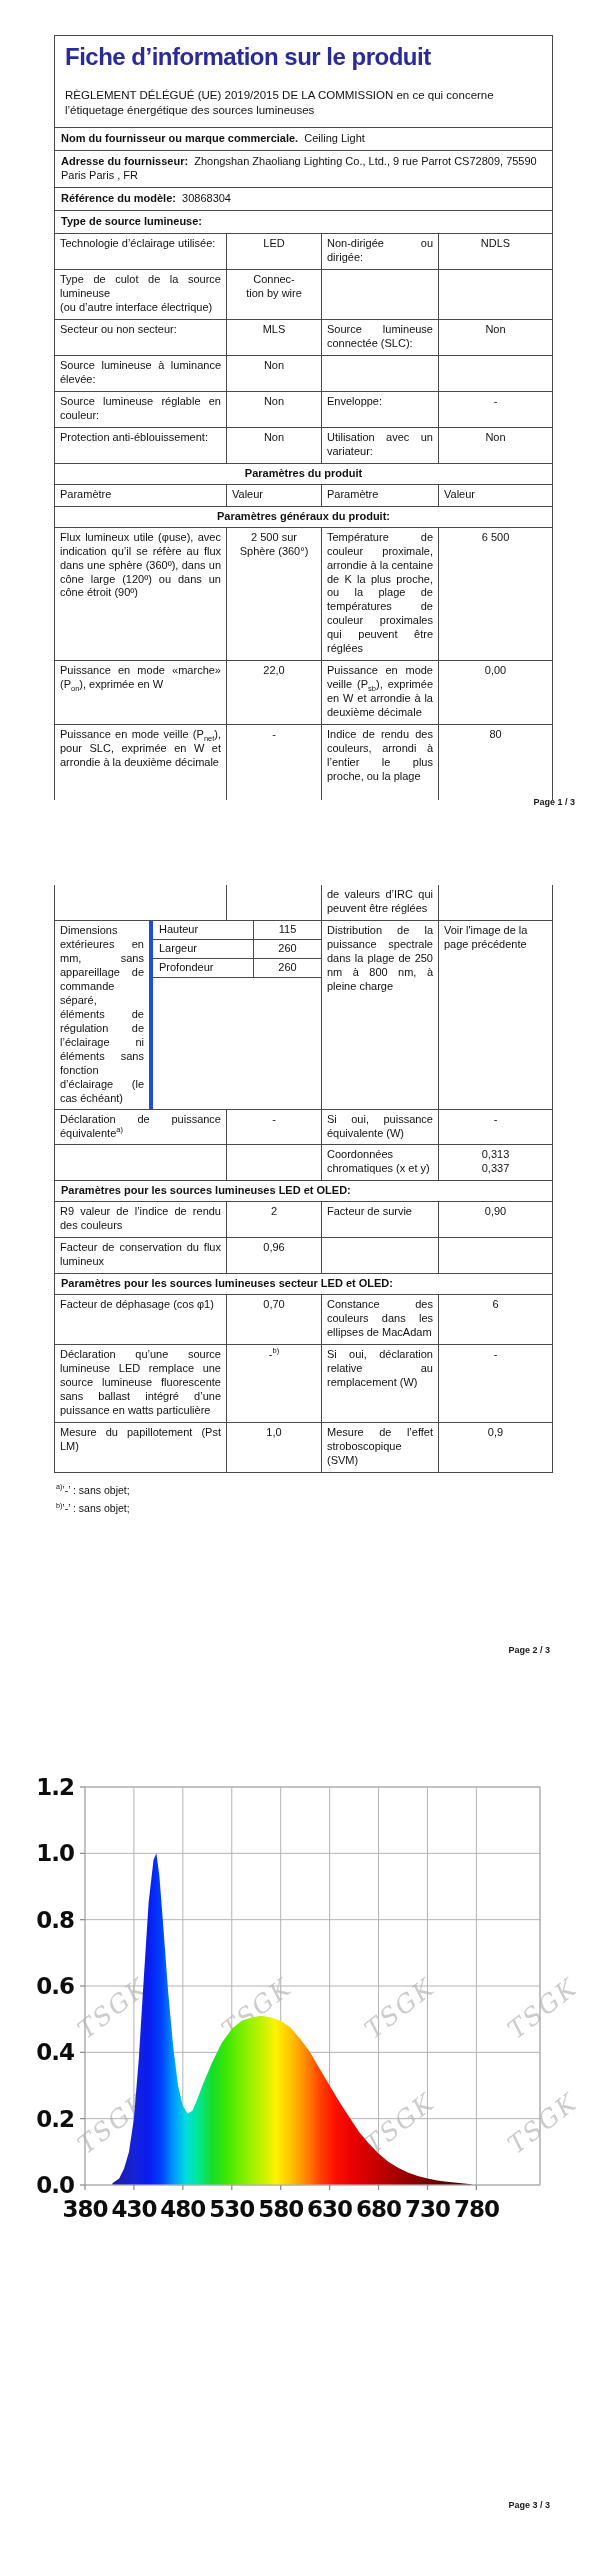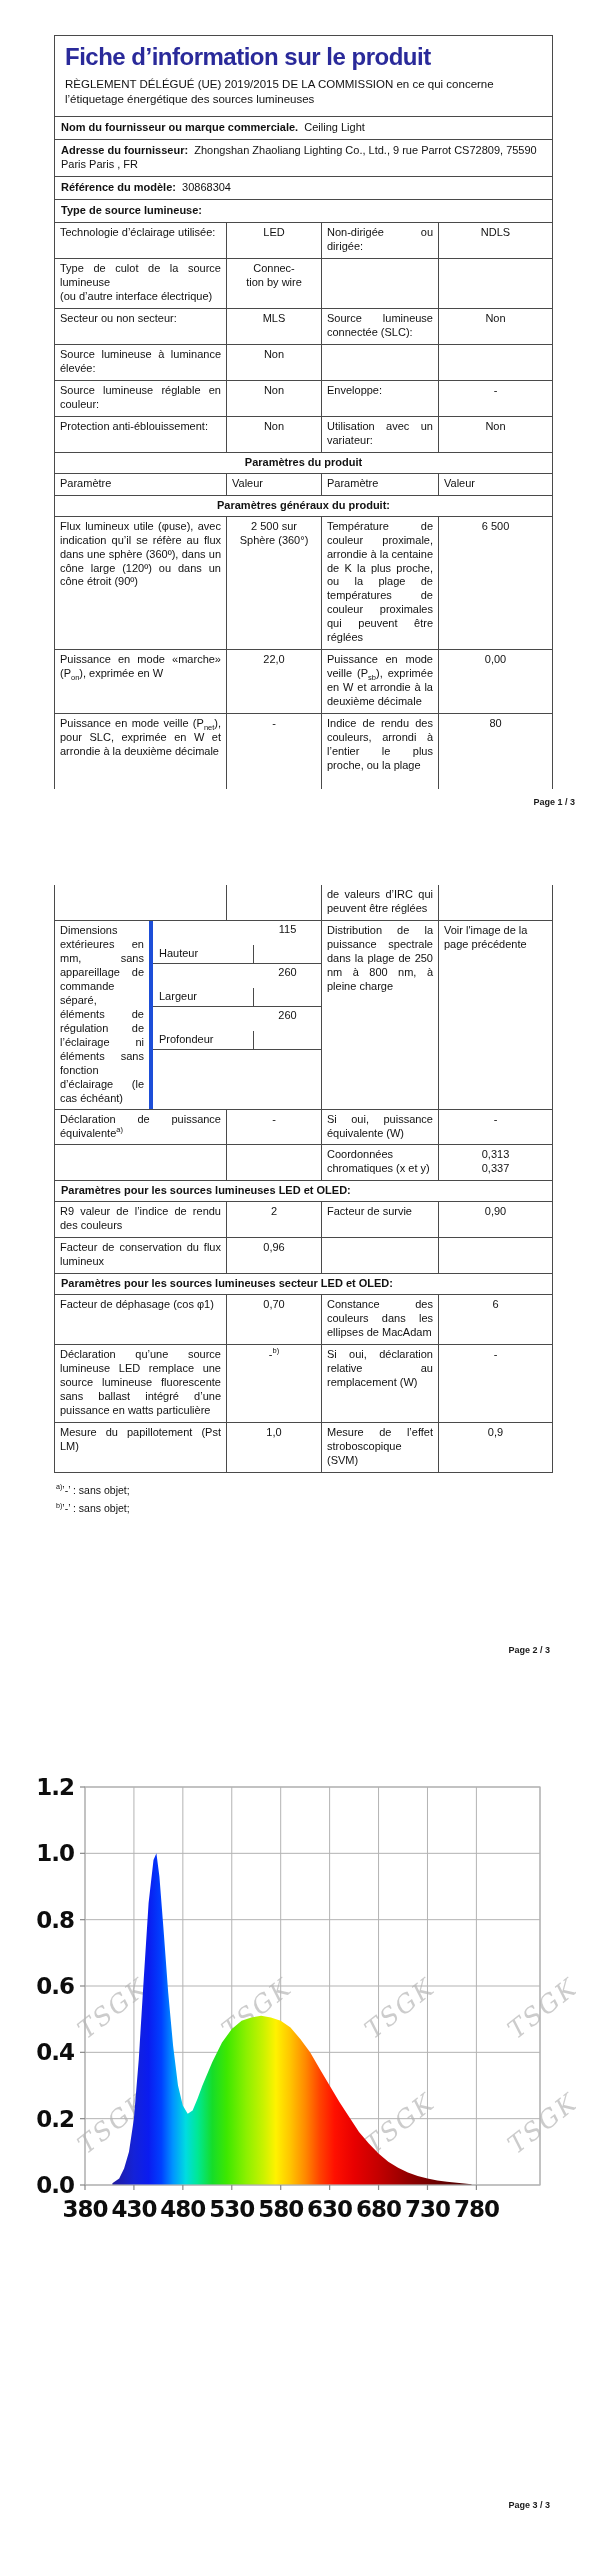--- a/index.html
+++ b/index.html
@@ -17,34 +17,34 @@
     border:1px solid #4a4a4a;vertical-align:top;
     padding:3px 5px 4px 5px;font-size:11px;line-height:1.27;
   }
   .p{text-align:justify;white-space:pre-line;}
   .v{text-align:center;white-space:pre-line;}
   .vl{text-align:left;white-space:pre-line;}
   .b{font-weight:bold;}
   .kv{padding:4px 6px;}
   .title-cell{padding:8px 10px 9px 10px;}
   .doc-title{font-size:24px;font-weight:bold;color:#2a2a9a;letter-spacing:-0.5px;line-height:1.1;}
-  .reg{font-size:11.5px;margin-top:7px;line-height:1.3;color:#111;}
+  .reg{font-size:11.5px;margin-top:18px;line-height:1.3;color:#111;}
   .sec{font-weight:bold;text-align:center;padding:3px 4px;}
   .secl{font-weight:bold;text-align:left;padding:3px 6px;}
   tr.cut td{border-bottom:none;padding-bottom:16px;}
   tr.cont td{border-top:none;}
   sub,sup{font-size:68%;line-height:0;margin-top:20px;}
 
   
   td.dimcell{padding:0;}
   .dimwrap{display:flex;align-items:stretch;min-height:186px;}
   .dim-note{flex:0 0 84px;border-right:4px solid #1d4ed8;padding:3px 5px;font-size:11px;}
   .dim-table{flex:1;}
   .sub-row{display:flex;border-bottom:1px solid #4a4a4a;}
-  .sub-name{flex:0 0 88px;border-right:1px solid #4a4a4a;padding:2px 6px;margin-top:24px;}
+  .sub-name{flex:0 0 88px;border-right:1px solid #4a4a4a;padding:2px 6px;}
   .sub-val{flex:1;text-align:center;padding:2px 4px;}
 
   .footnotes{margin:8px 0 0 2px;font-size:10.5px;line-height:1.75;}
   .pagenum{position:absolute;font-size:9px;font-weight:600;color:#1a1a1a;}
   #pn1{top:797px;right:29px;}
   #pn2{top:1645px;right:54px;}
   #pn3{top:2500px;right:54px;}
 
   #chart-wrap{position:absolute;left:28px;top:1762px;width:548px;height:480px;}
   #spd-chart .axis-label{

